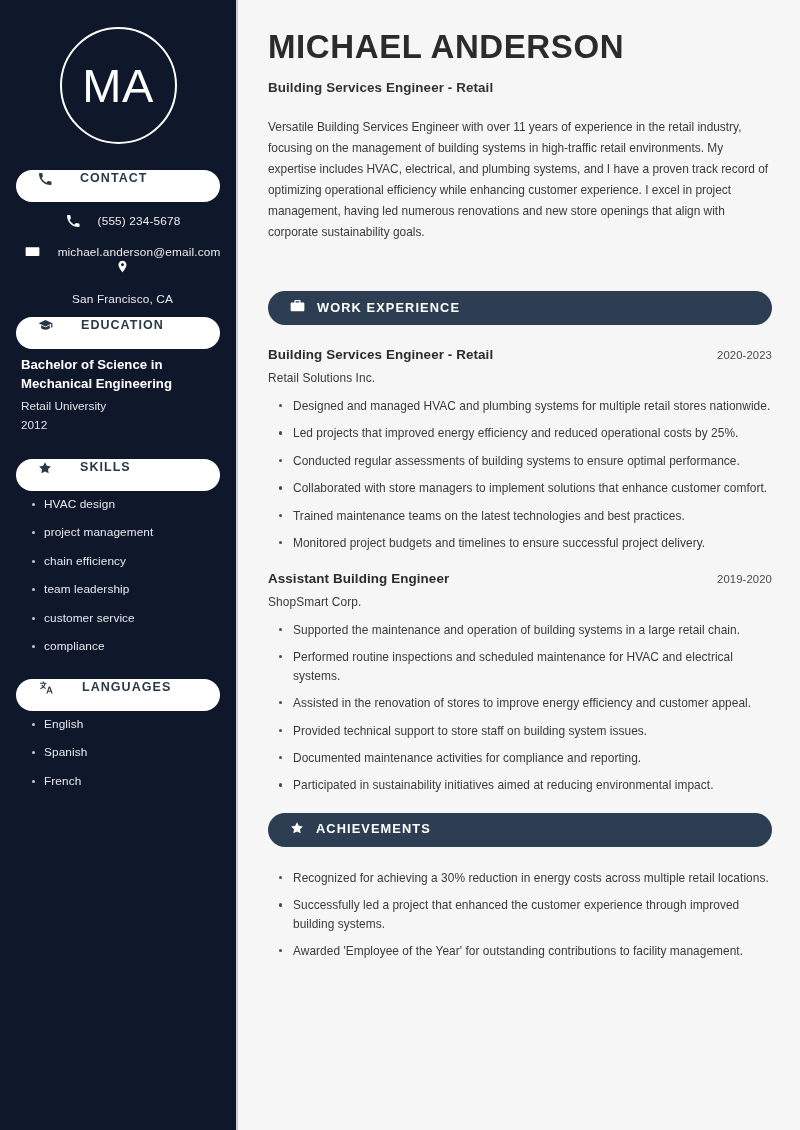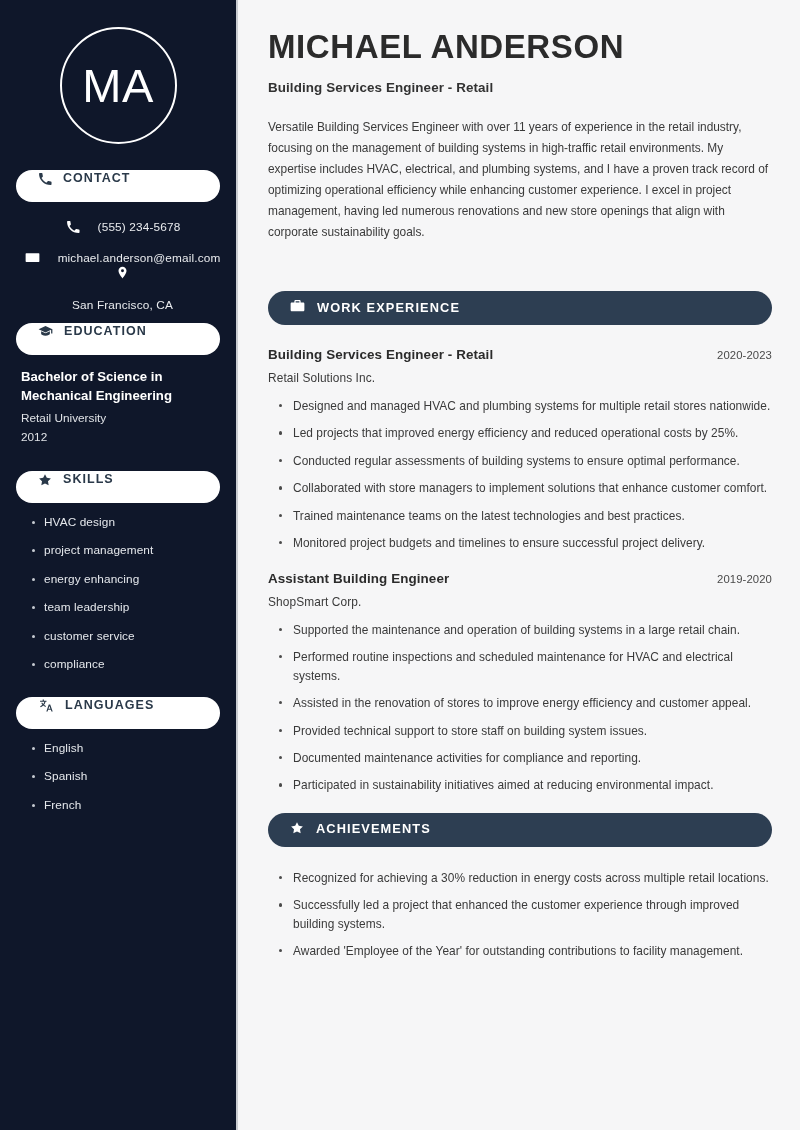--- a/index.html
+++ b/index.html
@@ -59,23 +59,23 @@
     line-height: 1;
   }
 
   .pill {
     background: #ffffff;
     color: #2a3949;
     border-radius: 999px;
     height: 32px;
     display: flex;
     align-items: center;
-    gap: 11px;
+    gap: 28px;
     padding: 0 0 15px 22px;
-    margin-bottom: 12px;
+    margin-bottom: 6px;
   }
 
   .pill-label {
     font-size: 12.5px;
     font-weight: bold;
     letter-spacing: 1.05px;
     text-transform: uppercase;
     line-height: 1;
   }
 
@@ -334,21 +334,21 @@
         <svg width="14" height="14" viewBox="0 0 24 24" fill="#2a3949">
           <path d="M12 2l3.1 6.3 7 1-5 4.9 1.2 6.9L12 17.8 5.7 21.1l1.2-6.9-5-4.9 7-1L12 2z"></path>
         </svg>
       </span>
       <span class="pill-label">SKILLS</span>
     </div>
 
     <ul class="side-list">
       <li>HVAC design</li>
       <li>project management</li>
-      <li>energy enhancing</li>
+      <li>chain efficiency</li>
       <li>team leadership</li>
       <li>customer service</li>
       <li>compliance</li>
     </ul>
 
     <div class="pill">
       <span>
         <svg width="16" height="15" viewBox="0 0 24 24" fill="#2a3949">
           <path d="M2.5 4.2h4.2V2.4h1.9v1.8h4.2v1.8h-1.6c-.4 1.9-1.2 3.5-2.3 4.8.9.8 1.9 1.4 3 1.9l-.7 1.8c-1.4-.6-2.6-1.4-3.6-2.4-1.1 1.1-2.5 2-4.1 2.7l-.9-1.7c1.5-.6 2.7-1.3 3.7-2.3-.8-1-1.4-2.1-1.8-3.4h1.9c.3.8.7 1.5 1.2 2.1.8-1 1.4-2.2 1.7-3.5H2.5V4.2z"></path>
           <path d="M16.4 10.5h2.3l4 11h-2l-.9-2.6h-4.4l-.9 2.6h-2l3.9-11zm1.1 2.4l-1.5 4.3h3l-1.5-4.3z"></path>

